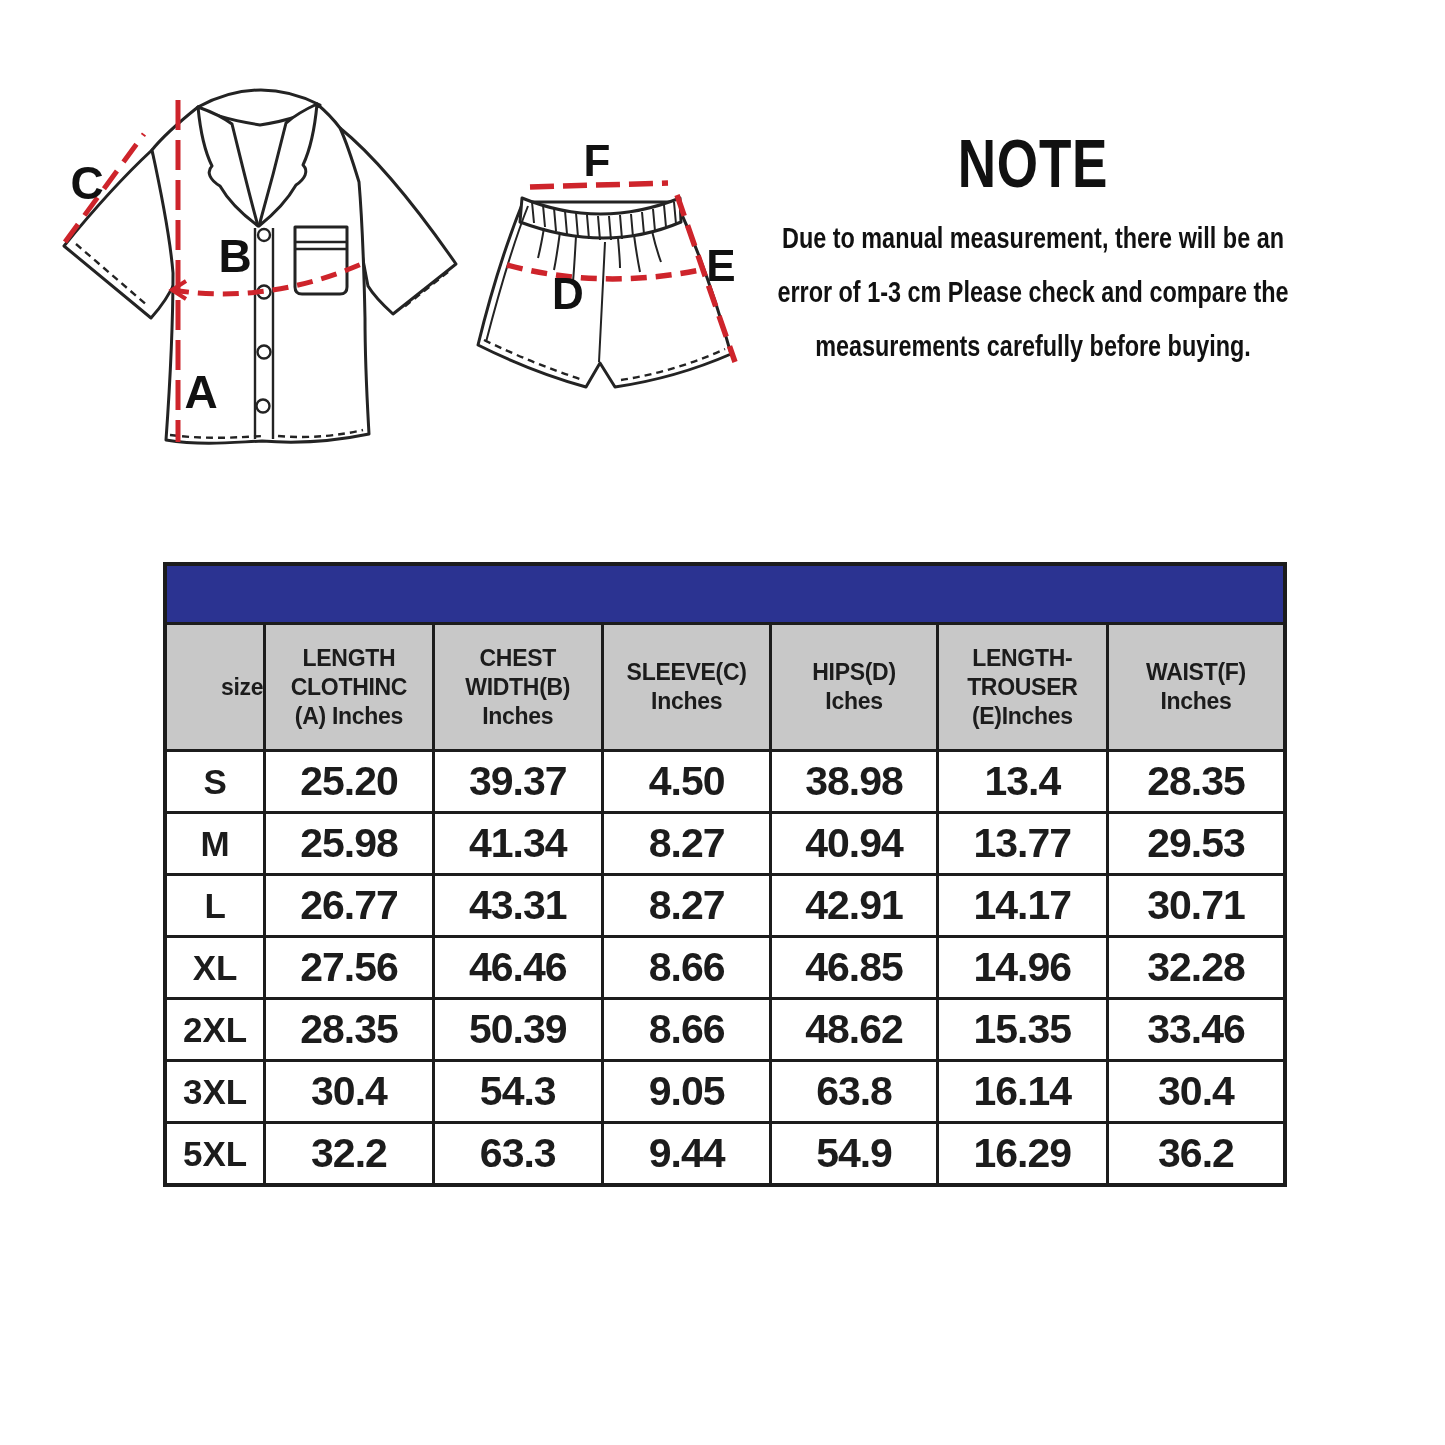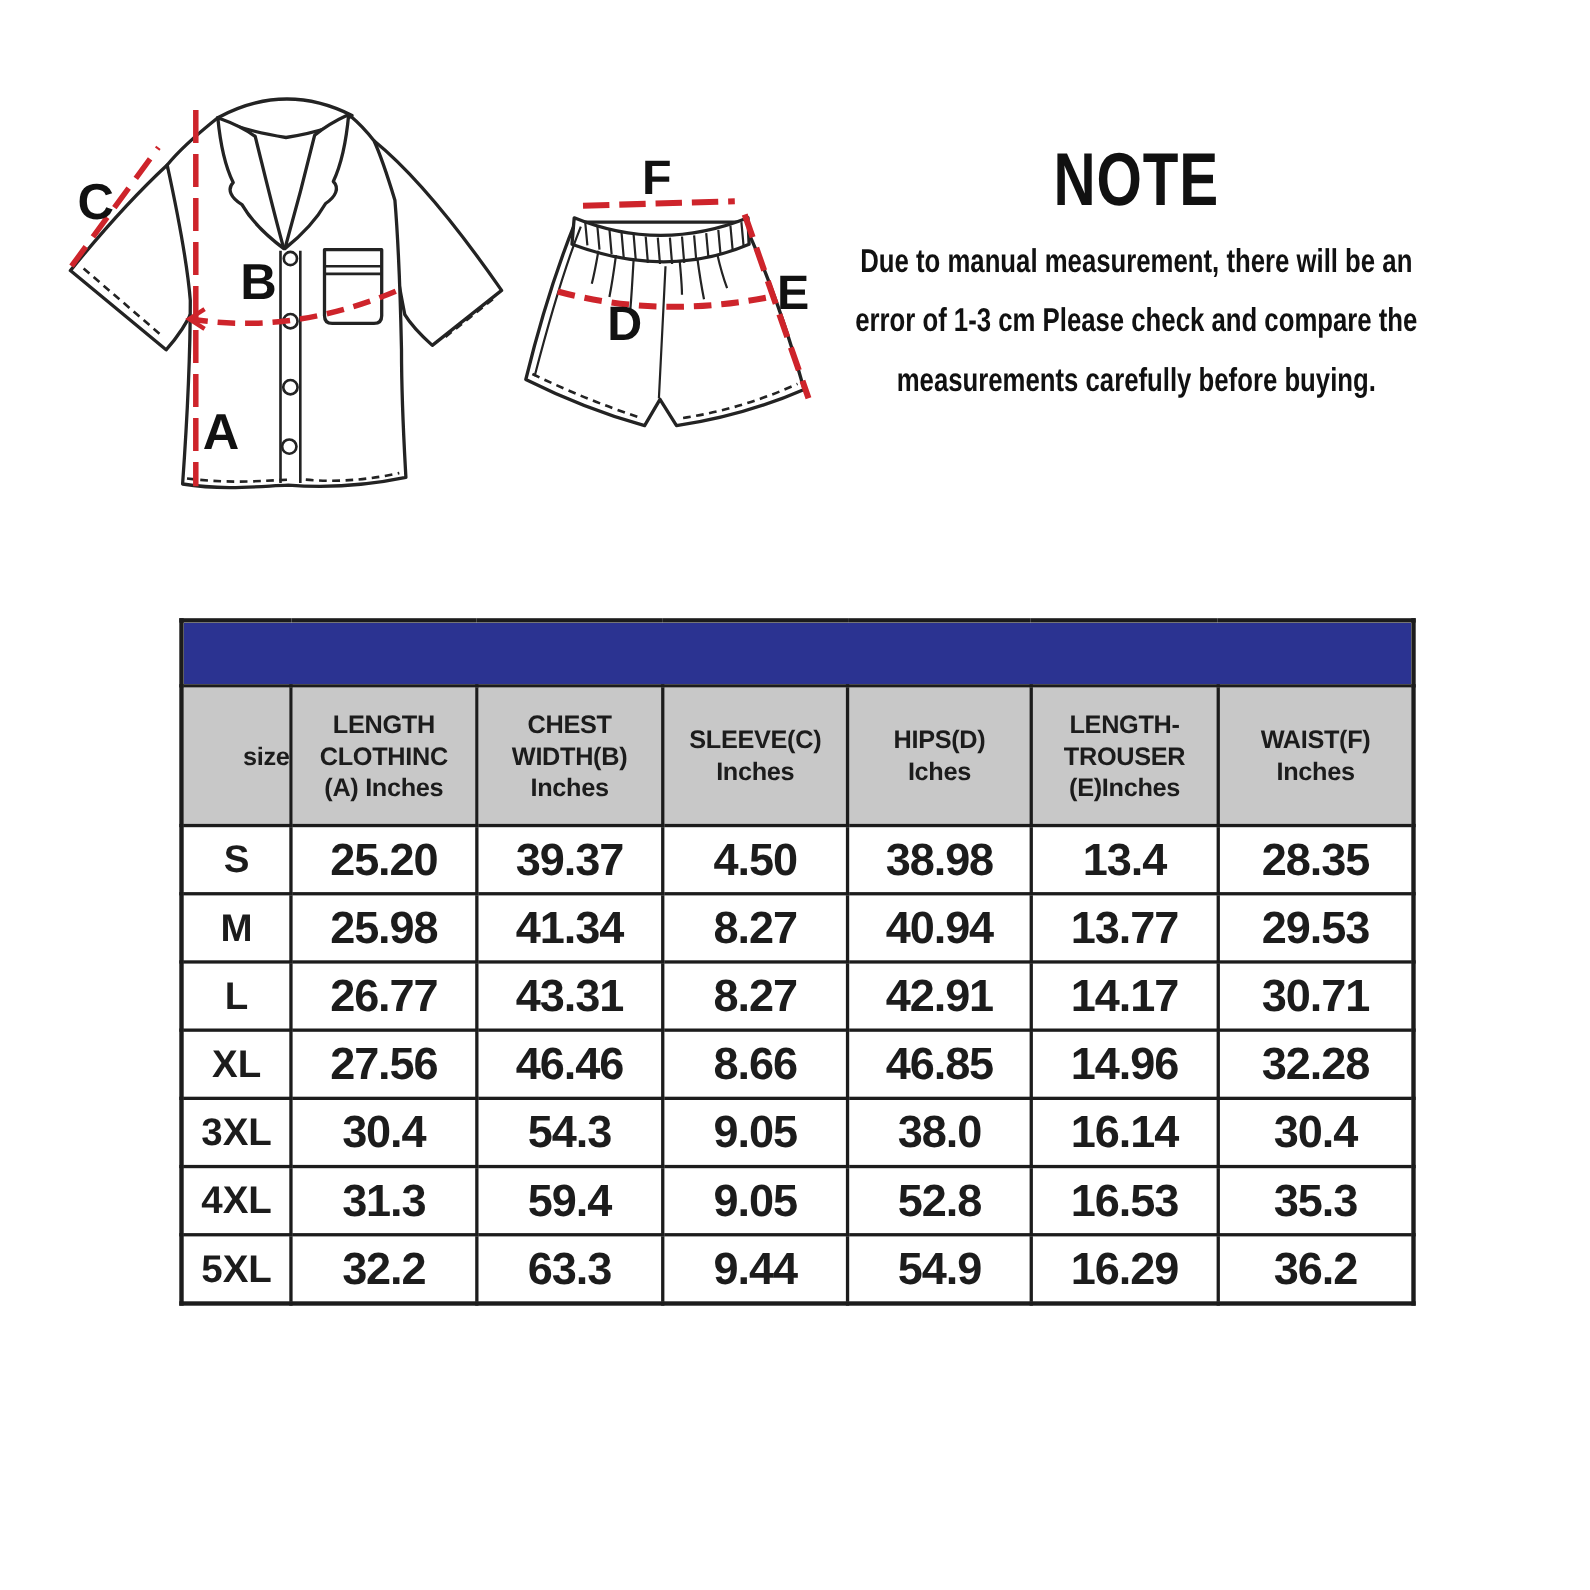--- a/index.html
+++ b/index.html
@@ -175,36 +175,36 @@
       <tr>
         <td class="cell-size">XL</td>
         <td class="cell-val">27.56</td>
         <td class="cell-val">46.46</td>
         <td class="cell-val">8.66</td>
         <td class="cell-val">46.85</td>
         <td class="cell-val">14.96</td>
         <td class="cell-val">32.28</td>
       </tr>
       <tr>
+        <td class="cell-size">2XL</td>
+        <td class="cell-val">28.35</td>
+        <td class="cell-val">50.39</td>
+        <td class="cell-val">8.66</td>
+        <td class="cell-val">48.62</td>
+        <td class="cell-val">15.35</td>
+        <td class="cell-val">33.46</td>
+      </tr>
+      <tr>
         <td class="cell-size">3XL</td>
         <td class="cell-val">30.4</td>
         <td class="cell-val">54.3</td>
         <td class="cell-val">9.05</td>
-        <td class="cell-val">38.0</td>
+        <td class="cell-val">63.8</td>
         <td class="cell-val">16.14</td>
         <td class="cell-val">30.4</td>
-      </tr>
-      <tr>
-        <td class="cell-size">4XL</td>
-        <td class="cell-val">31.3</td>
-        <td class="cell-val">59.4</td>
-        <td class="cell-val">9.05</td>
-        <td class="cell-val">52.8</td>
-        <td class="cell-val">16.53</td>
-        <td class="cell-val">35.3</td>
       </tr>
       <tr>
         <td class="cell-size">5XL</td>
         <td class="cell-val">32.2</td>
         <td class="cell-val">63.3</td>
         <td class="cell-val">9.44</td>
         <td class="cell-val">54.9</td>
         <td class="cell-val">16.29</td>
         <td class="cell-val">36.2</td>
       </tr>

